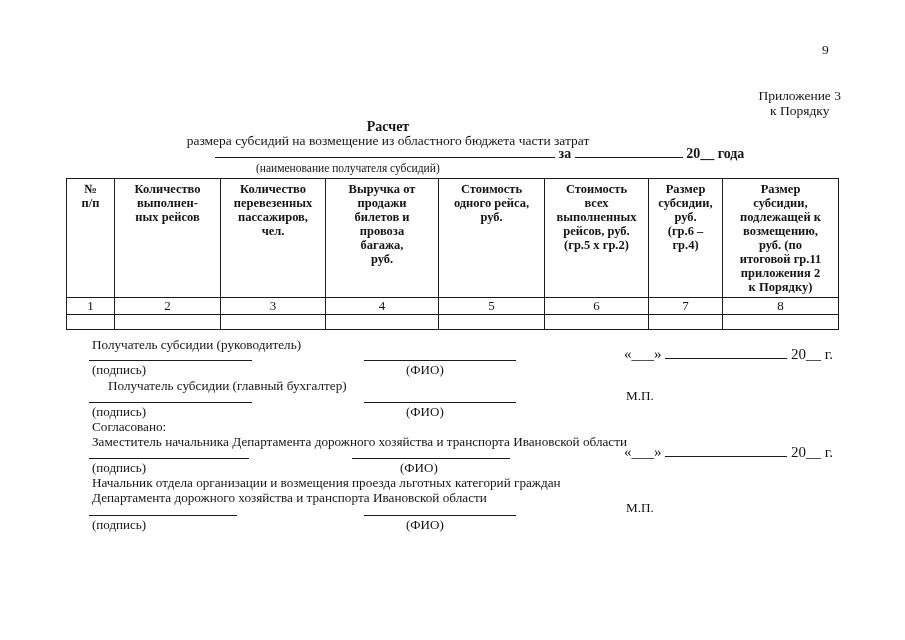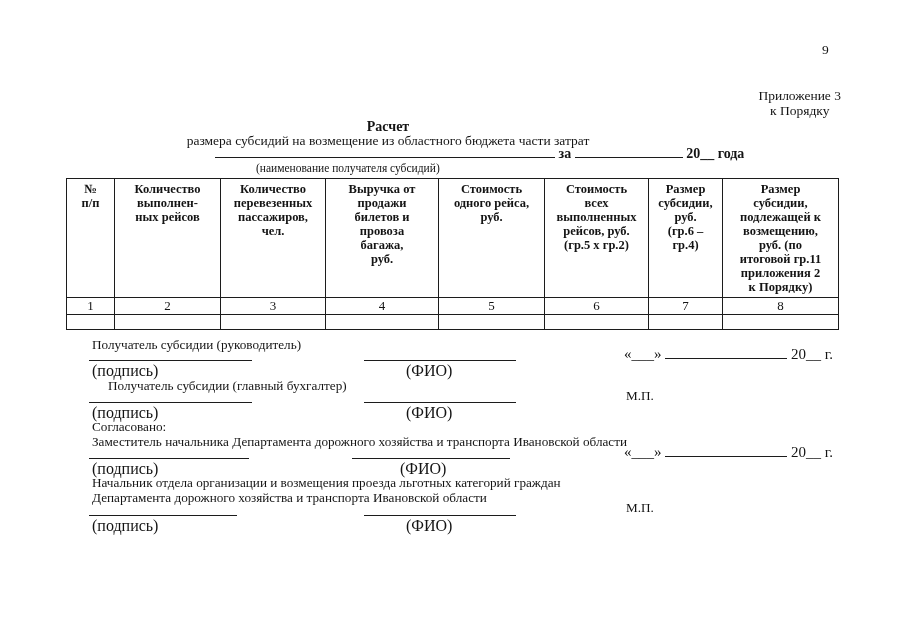--- a/index.html
+++ b/index.html
@@ -33,21 +33,21 @@
     vertical-align:top; text-align:center; padding-top:3px;
     white-space:pre-line;
   }
   tr.hdr { height:119px; }
   tr.numrow { height:17px; }
   tr.numrow td { font-size:13px; text-align:center; vertical-align:middle; }
   tr.emptyrow { height:15px; }
 
   .txt { font-size:13.2px; white-space:nowrap; }
   .uline { height:12px; border-bottom:1.4px solid #1c1c1c; }
-  .small { font-size:16px; }
+  .small { font-size:13px; }
   .datewrap { font-size:15px; white-space:nowrap; }
 </style>
 </head>
 <body>
 
 <div class="page">
 
   <div class="abs pagenum">9</div>
 
   <div class="abs annex">

